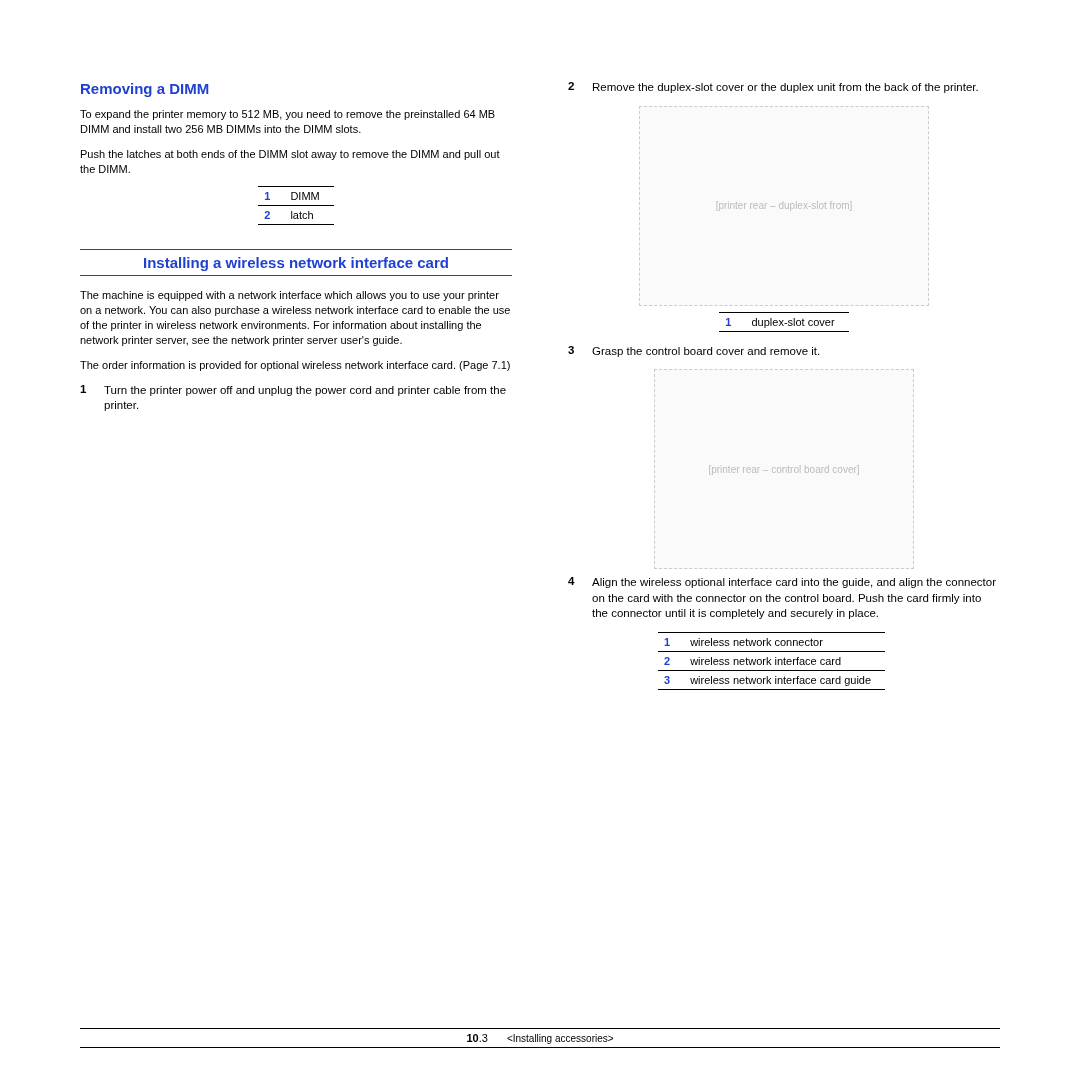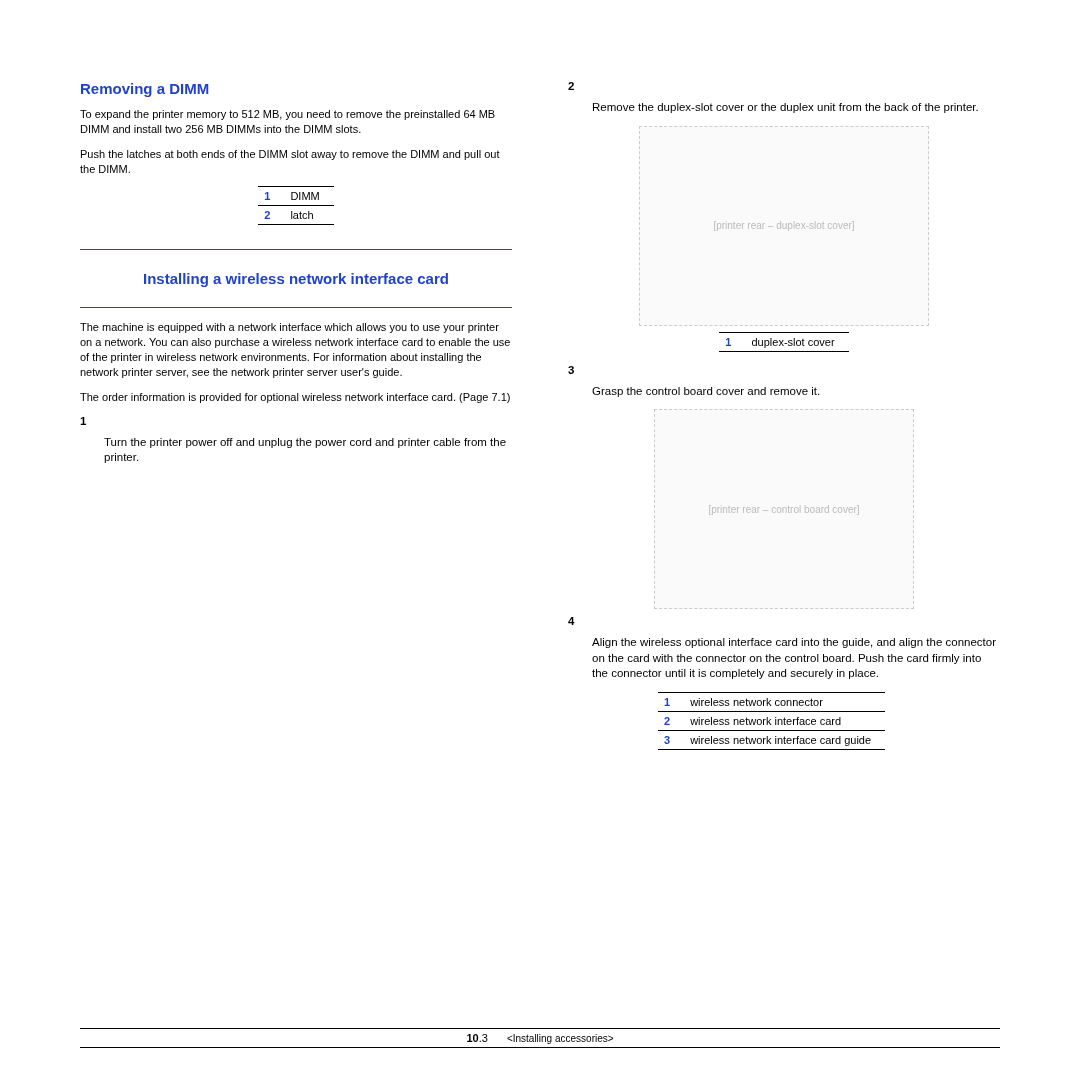--- a/index.html
+++ b/index.html
@@ -26,21 +26,21 @@
     font-size: 15px;
     font-weight: bold;
     margin-bottom: 10px;
   }
   h2.boxed-title {
     color: #2040d0;
     font-size: 15px;
     font-weight: bold;
     border-top: 1px solid #2040d0;
     border-bottom: 1px solid #2040d0;
-    padding: 20px 0;
+    padding: 4px 0;
     margin: 24px 0 12px 0;
     text-align: center;
   }
   p.body {
     line-height: 1.35;
     margin-bottom: 10px;
     font-size: 11px;
   }
   .step {
     display: flex;
@@ -49,21 +49,20 @@
   }
   .step .num {
     font-weight: bold;
     font-size: 11.5px;
     min-width: 10px;
   }
   .step .txt {
     flex: 1;
     line-height: 1.35;
     font-size: 11.5px;
-    margin-top: 20px;
   }
   .figure {
     display: flex;
     justify-content: center;
     margin: 8px 0 6px 0;
   }
   .fig-placeholder {
     border: 1px dashed #ccc;
     background: #fafafa;
     color: #bbb;
@@ -146,21 +145,21 @@
   </div>
 
   <div class="col">
 
     <div class="step">
       <div class="num">2</div>
       <div class="txt">Remove the duplex-slot cover or the duplex unit from the back of the printer.</div>
     </div>
 
     <div class="figure">
-      <div class="fig-placeholder fig2">[printer rear – duplex-slot cover]</div>
+      <div class="fig-placeholder fig2">[printer rear – duplex-slot from]</div>
     </div>
 
     <table class="callout">
       <tbody>
           <tr>
         <td class="cn">1</td>
         <td>duplex-slot cover</td>
       </tr>
     </tbody>
       </table>

